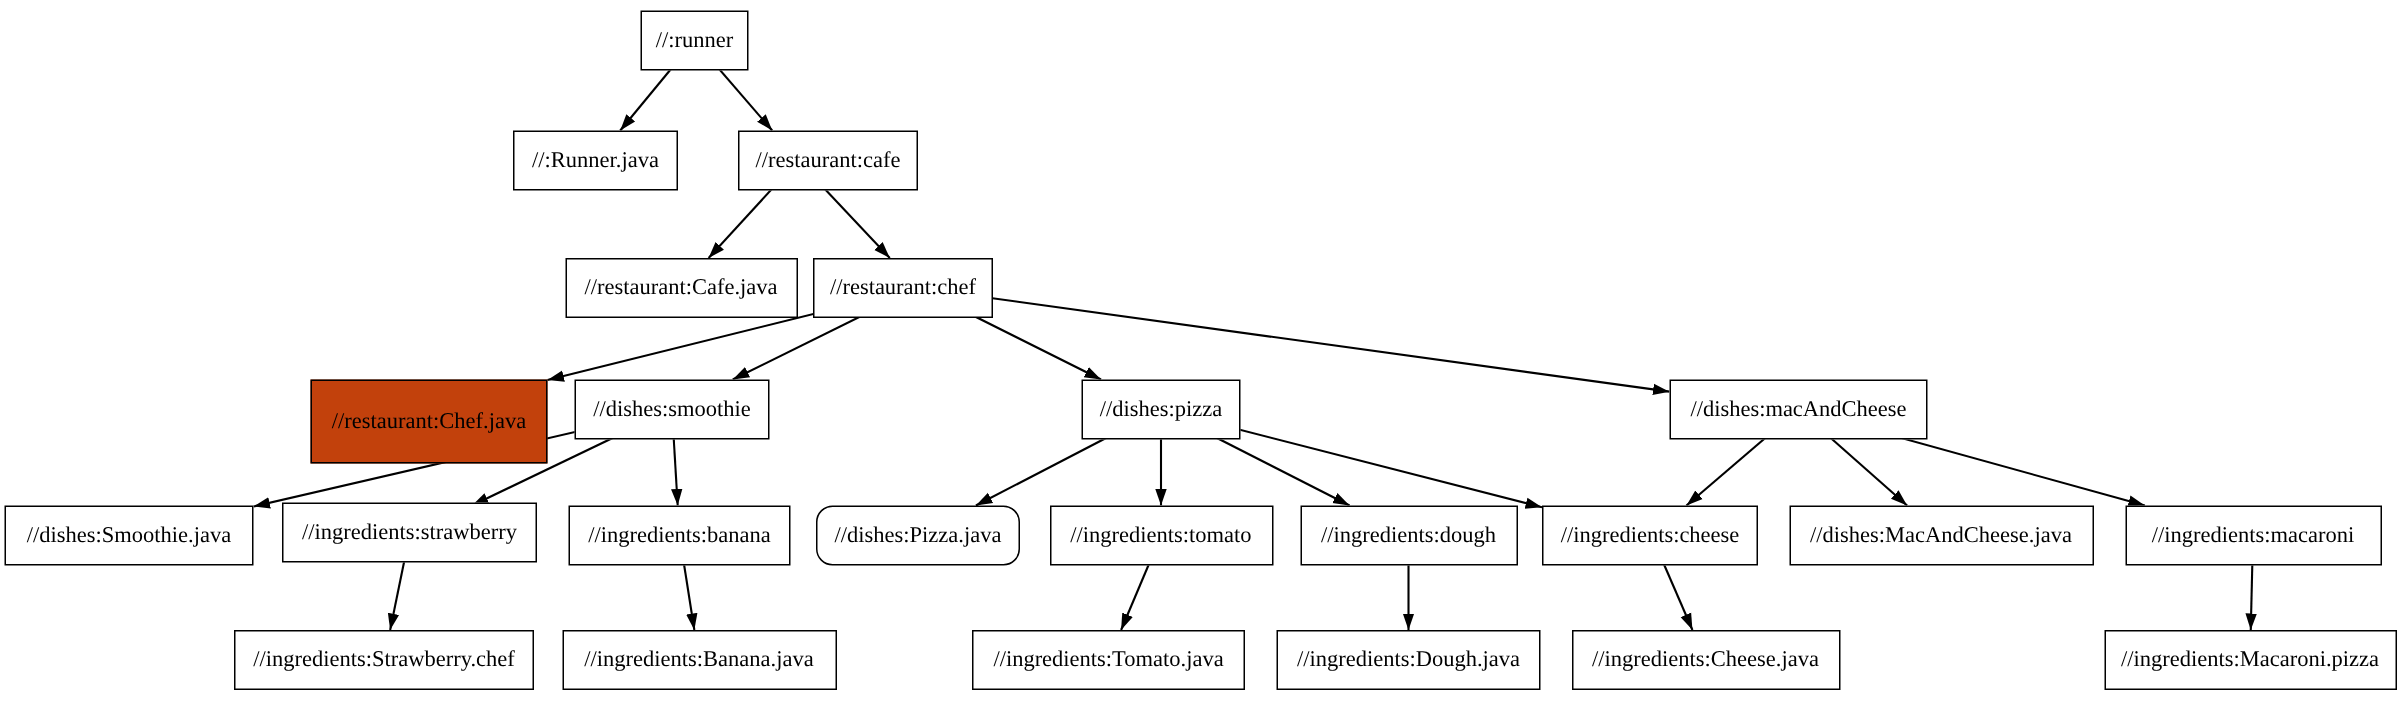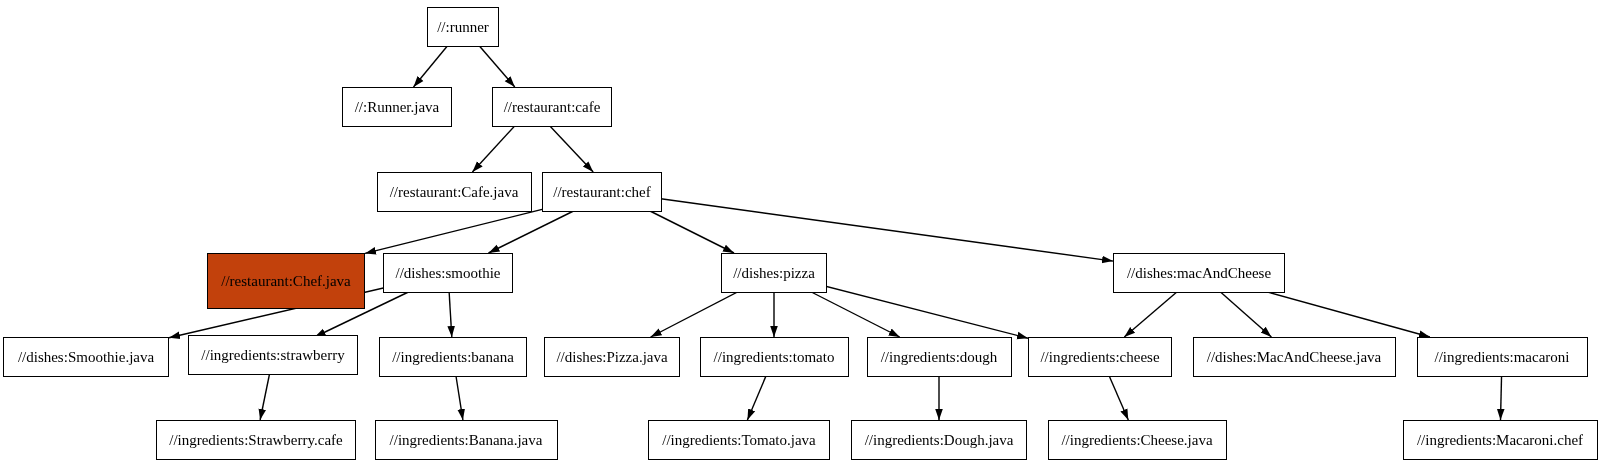--- a/index.html
+++ b/index.html
@@ -80,26 +80,26 @@
   <div class="node" style="left: 472px; top: 87px; width: 120px; height: 40px; border-color: rgb(0, 0, 0); background: rgb(255, 255, 255); color: rgb(0, 0, 0); margin-left: 20px;">//restaurant:cafe</div>
   <div class="node" style="left: 376.5px; top: 172px; width: 155px; height: 40px; border-color: rgb(0, 0, 0); background: rgb(255, 255, 255); color: rgb(0, 0, 0);">//restaurant:Cafe.java</div>
   <div class="node" style="left: 542px; top: 172px; width: 120px; height: 40px; border-color: rgb(0, 0, 0); background: rgb(255, 255, 255); color: rgb(0, 0, 0);">//restaurant:chef</div>
   <div class="node" style="left: 207px; top: 253px; width: 158px; height: 56px; border-color: rgb(0, 0, 0); background: #c2410c; color: rgb(0, 0, 0);">//restaurant:Chef.java</div>
   <div class="node" style="left: 383px; top: 253px; width: 130px; height: 40px; border-color: rgb(0, 0, 0); background: rgb(255, 255, 255); color: rgb(0, 0, 0);">//dishes:smoothie</div>
   <div class="node" style="left: 721px; top: 253px; width: 106px; height: 40px; border-color: rgb(0, 0, 0); background: rgb(255, 255, 255); color: rgb(0, 0, 0);">//dishes:pizza</div>
   <div class="node" style="left: 1113px; top: 253px; width: 172px; height: 40px; border-color: rgb(0, 0, 0); background: rgb(255, 255, 255); color: rgb(0, 0, 0);">//dishes:macAndCheese</div>
   <div class="node" style="left: 3px; top: 337px; width: 166px; height: 40px; border-color: rgb(0, 0, 0); background: rgb(255, 255, 255); color: rgb(0, 0, 0);">//dishes:Smoothie.java</div>
   <div class="node" style="left: 188px; top: 335px; width: 170px; height: 40px; border-color: rgb(0, 0, 0); background: rgb(255, 255, 255); color: rgb(0, 0, 0);">//ingredients:strawberry</div>
   <div class="node" style="left: 379px; top: 337px; width: 148px; height: 40px; border-color: rgb(0, 0, 0); background: rgb(255, 255, 255); color: rgb(0, 0, 0);">//ingredients:banana</div>
-  <div class="node" style="left: 544px; top: 337px; width: 136px; height: 40px; border-color: rgb(0, 0, 0); background: rgb(255, 255, 255); color: rgb(0, 0, 0);">//dishes:Pizza.java</div>
+  <div class="node" style="left: 544px; top: 337px; width: 136px; height: 40px; border-color: rgb(0, 0, 0); background: rgb(255, 255, 255); color: rgb(0, 0, 0); border-radius: 11px;">//dishes:Pizza.java</div>
   <div class="node" style="left: 699.5px; top: 337px; width: 149px; height: 40px; border-color: rgb(0, 0, 0); background: rgb(255, 255, 255); color: rgb(0, 0, 0);">//ingredients:tomato</div>
   <div class="node" style="left: 866.5px; top: 337px; width: 145px; height: 40px; border-color: rgb(0, 0, 0); background: rgb(255, 255, 255); color: rgb(0, 0, 0);">//ingredients:dough</div>
   <div class="node" style="left: 1028px; top: 337px; width: 144px; height: 40px; border-color: rgb(0, 0, 0); background: rgb(255, 255, 255); color: rgb(0, 0, 0);">//ingredients:cheese</div>
   <div class="node" style="left: 1192.5px; top: 337px; width: 203px; height: 40px; border-color: rgb(0, 0, 0); background: rgb(255, 255, 255); color: rgb(0, 0, 0);">//dishes:MacAndCheese.java</div>
   <div class="node" style="left: 1416.5px; top: 337px; width: 171px; height: 40px; border-color: rgb(0, 0, 0); background: rgb(255, 255, 255); color: rgb(0, 0, 0);">//ingredients:macaroni</div>
-  <div class="node" style="left: 156px; top: 420px; width: 200px; height: 40px; border-color: rgb(0, 0, 0); background: rgb(255, 255, 255); color: rgb(0, 0, 0);">//ingredients:Strawberry.cafe</div>
+  <div class="node" style="left: 156px; top: 420px; width: 200px; height: 40px; border-color: rgb(0, 0, 0); background: rgb(255, 255, 255); color: rgb(0, 0, 0);">//ingredients:Strawberry.chef</div>
   <div class="node" style="left: 374.5px; top: 420px; width: 183px; height: 40px; border-color: rgb(0, 0, 0); background: rgb(255, 255, 255); color: rgb(0, 0, 0);">//ingredients:Banana.java</div>
   <div class="node" style="left: 648px; top: 420px; width: 182px; height: 40px; border-color: rgb(0, 0, 0); background: rgb(255, 255, 255); color: rgb(0, 0, 0);">//ingredients:Tomato.java</div>
   <div class="node" style="left: 1047.5px; top: 420px; width: 179px; height: 40px; border-color: rgb(0, 0, 0); background: rgb(255, 255, 255); color: rgb(0, 0, 0);">//ingredients:Cheese.java</div>
   <div class="node" style="left: 851px; top: 420px; width: 176px; height: 40px; border-color: rgb(0, 0, 0); background: rgb(255, 255, 255); color: rgb(0, 0, 0);">//ingredients:Dough.java</div>
-  <div class="node" style="left: 1402.5px; top: 420px; width: 195px; height: 40px; border-color: rgb(0, 0, 0); background: rgb(255, 255, 255); color: rgb(0, 0, 0);">//ingredients:Macaroni.chef</div>
+  <div class="node" style="left: 1402.5px; top: 420px; width: 195px; height: 40px; border-color: rgb(0, 0, 0); background: rgb(255, 255, 255); color: rgb(0, 0, 0);">//ingredients:Macaroni.pizza</div>
 
 </div>
 
 </body></html>

